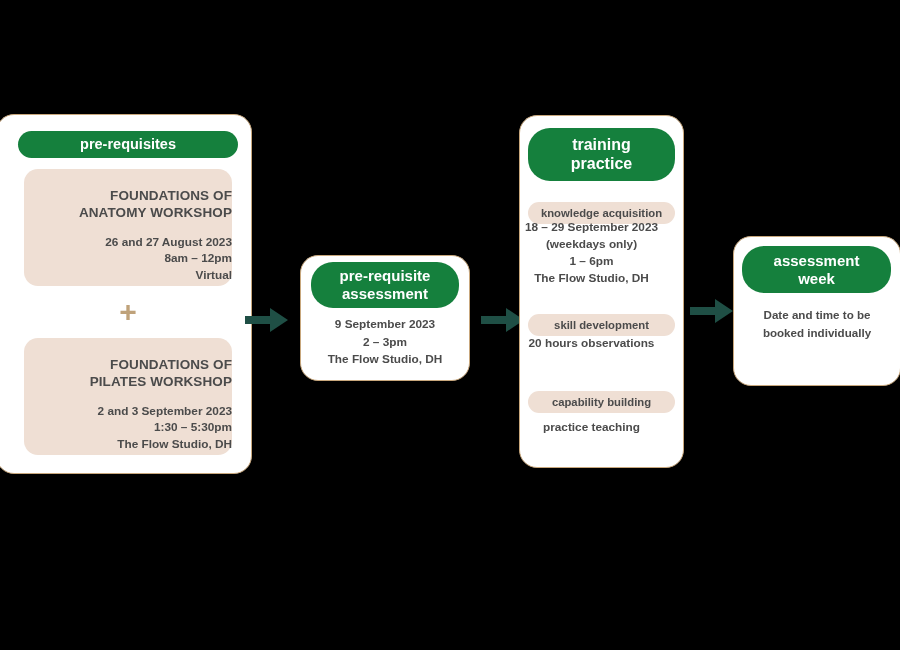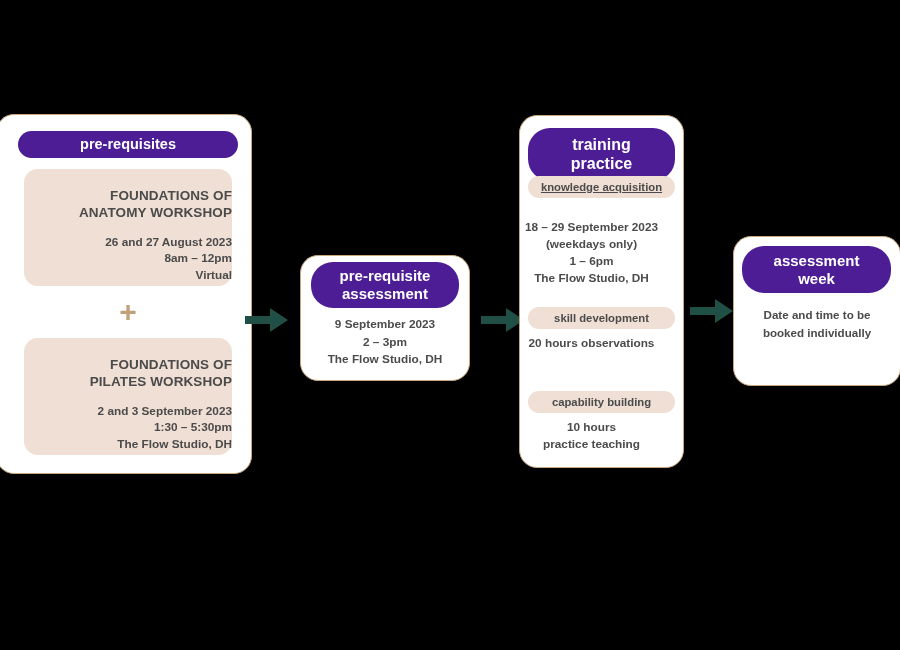--- a/index.html
+++ b/index.html
@@ -33,21 +33,21 @@
   }
 
   #card-prereq   { left: -4px;  top: 114px; width: 256px; height: 360px; }
   #card-assess   { left: 300px; top: 255px; width: 170px; height: 126px; }
   #card-training { left: 519px; top: 115px; width: 165px; height: 353px; }
   #card-week     { left: 733px; top: 236px; width: 168px; height: 150px; }
 
   
   .head-pill {
     position: absolute;
-    background: #4c1d95;
+    background: #15803d;
     border-radius: 22px;
     color: #ffffff;
     font-weight: bold;
     text-align: center;
     display: flex;
     align-items: center;
     justify-content: center;
     line-height: 1.18;
     box-sizing: border-box;
   }
@@ -106,22 +106,22 @@
     border-radius: 13px;
     color: #4b4b4b;
     font-size: 11.3px;
     font-weight: bold;
     display: flex;
     align-items: center;
     justify-content: center;
     height: 22px;
     box-sizing: border-box;
   }
-  #sub-knowledge  { left: 528px; top: 176px; width: 147px; text-decoration: underline; }
-  #sub-skill      { left: 528px; top: 307px; width: 147px; }
+  #sub-knowledge  { left: 528px; top: 202px; width: 147px; }
+  #sub-skill      { left: 528px; top: 314px; width: 147px; }
   #sub-capability { left: 528px; top: 391px; width: 147px; }
 
   .sub-text {
     position: absolute;
     text-align: center;
     color: #4b4b4b;
     font-size: 11.8px;
     font-weight: bold;
     line-height: 1.45;
     width: 145px;
@@ -228,21 +228,20 @@
     <div>The Flow Studio, DH</div>
   </div>
 
   <div class="sub-pill" id="sub-skill">skill development</div>
   <div class="sub-text" id="txt-skill">
     <div>20 hours observations</div>
   </div>
 
   <div class="sub-pill" id="sub-capability">capability building</div>
   <div class="sub-text" id="txt-capability">
-    <div>10 hours</div>
     <div>practice teaching</div>
   </div>
 
   <svg class="arrow" id="arrow-3" viewBox="0 0 44 30">
     <path d="M0 11 L25 11 L25 3 L43 15 L25 27 L25 19 L0 19 Z" fill="#1f4f45"></path>
   </svg>
 
   <div class="card" id="card-week"></div>
 
   <div class="head-pill" id="pill-week">

